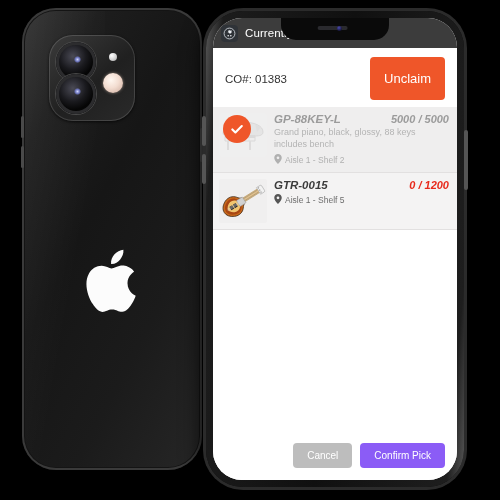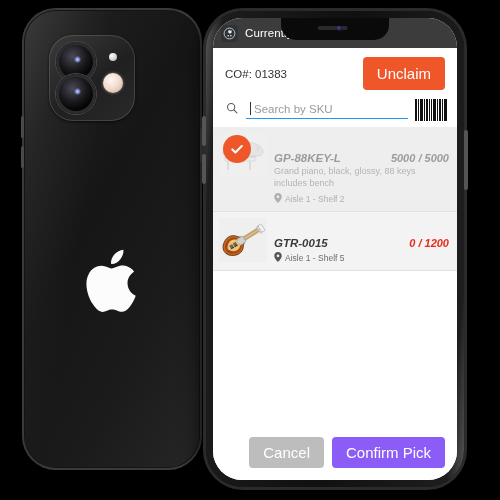--- a/index.html
+++ b/index.html
@@ -52,22 +52,22 @@
   
   .appbar{height:30px;background:#3c3c3c;display:flex;align-items:center;
     padding:0 8px;gap:7px;}
   .app-icon{width:17px;height:17px;border-radius:4px;background:#2f3338;
     display:flex;align-items:center;justify-content:center;flex:none;}
   .appbar-title{color:#fff;font-size:11.5px;letter-spacing:.1px;white-space:nowrap;}
 
   .co-row{display:flex;align-items:center;justify-content:space-between;
     padding:9px 12px 7px 12px;background:#fff;}
   .co-label{font-size:11.5px;color:#333;}
-  .unclaim-btn{background:#ef5629;color:#fff;font-size:15px;
-    padding:8px 14px;border:none;border-radius:4px;cursor:pointer;
+  .unclaim-btn{background:#ef5629;color:#fff;font-size:13px;
+    padding:14px 14px;border:none;border-radius:4px;cursor:pointer;
     font-family:"Liberation Sans",sans-serif;text-align:right;}
 
   .search-row{display:flex;align-items:center;gap:7px;padding:2px 10px 6px 12px;background:#fff;}
   .search-field{flex:1;display:flex;align-items:center;border-bottom:1.5px solid #2196f3;
     padding:1px 0 3px 4px;position:relative;}
   .caret{width:1px;height:13px;background:#333;margin-right:3px;}
   .search-placeholder{font-size:11.5px;color:#9a9a9a;}
   .barcode{display:flex;align-items:flex-end;gap:1px;height:22px;flex:none;}
   .barcode i{display:block;background:#111;height:100%;}
 
@@ -77,30 +77,30 @@
   .card.done{background:#efeeee;}
   .thumb{width:48px;height:44px;flex:none;position:relative;border-radius:2px;
     overflow:hidden;background:#f0efef;display:flex;align-items:center;justify-content:center;}
   .thumb.muted{filter:grayscale(1) opacity(.45);}
   .check-overlay{position:absolute;left:10px;top:8px;width:28px;height:28px;border-radius:50%;
     background:#ef5629;display:flex;align-items:center;justify-content:center;z-index:5;}
   .info{flex:1;min-width:0;padding-left:7px;}
   .info-top{display:flex;justify-content:space-between;align-items:baseline;gap:6px;font-style:italic;}
   .sku{font-size:11.5px;font-weight:bold;color:#3b3b3b;}
   .sku.dim{color:#9b9b9b;font-weight:bold;}
-  .qty{font-size:11px;font-weight:bold;color:#9b9b9b;white-space:nowrap;margin-top:19px;}
+  .qty{font-size:11px;font-weight:bold;color:#9b9b9b;white-space:nowrap;}
   .qty.warn{color:#e8291b;}
   .desc{font-size:9px;color:#8c8c8c;line-height:1.32;margin-top:2px;}
   .desc.dim{color:#b4b4b4;}
   .loc{display:flex;align-items:center;gap:3px;margin-top:3px;font-size:8.5px;color:#6d6d6d;}
   .loc.dim{color:#b0b0b0;}
 
   .spacer{flex:1;background:#fff;}
   .actions{display:flex;justify-content:flex-end;gap:8px;padding:10px 12px 12px 12px;background:#fff;}
-  .btn{border:none;border-radius:4px;font-size:15px;padding:7px 14px;cursor:pointer;
+  .btn{border:none;border-radius:4px;font-size:10px;padding:7px 14px;cursor:pointer;
     font-family:"Liberation Sans",sans-serif;color:#fff;}
   .btn.cancel{background:#bdbdbd;}
   .btn.confirm{background:#8b5cf6;}
   .screen-inner{display:flex;flex-direction:column;height:100%;background:#fff;}
 </style>
 </head>
 <body>
 
 <div id="stage">
 
@@ -151,46 +151,20 @@
             </svg>
           </div>
           <div class="appbar-title">Currently Picking...</div>
         </div>
 
         <div class="co-row">
           <div class="co-label">CO#: 01383</div>
           <button class="unclaim-btn">Unclaim</button>
         </div>
 
-        <div class="search-row">
-          <span>
-            <svg width="14" height="14" viewBox="0 0 24 24" aria-hidden="true">
-              <circle cx="10.5" cy="10.5" r="6.2" fill="none" stroke="#555" stroke-width="1.8"></circle>
-              <line x1="15.2" y1="15.2" x2="20.5" y2="20.5" stroke="#555" stroke-width="1.8" stroke-linecap="round"></line>
-            </svg>
-          </span>
-          <div class="search-field">
-            <div class="caret"></div>
-            <span class="search-placeholder">Search by SKU</span>
-          </div>
-          <div class="barcode">
-            <i style="width:2px"></i>
-              <i style="width:1px"></i>
-              <i style="width:3px"></i>
-            <i style="width:1px"></i>
-              <i style="width:2px"></i>
-              <i style="width:1px"></i>
-            <i style="width:1px"></i>
-              <i style="width:3px"></i>
-              <i style="width:1px"></i>
-            <i style="width:2px"></i>
-              <i style="width:1px"></i>
-              <i style="width:3px"></i>
-          </div>
-        </div>
 
         <div class="list">
 
           <div class="card done">
             <div class="thumb muted">
               <svg width="48" height="42" viewBox="0 0 48 42" aria-hidden="true">
                 <path fill="#ddd9d6" stroke="#b9b5b2" stroke-width=".8" d="M4 20c0-7 7-12 19-12 13 0 21 4 21 10 0 3-3 4-8 4H16c-7 0-12-1-12-2z"></path>
                 <path fill="#efecea" stroke="#b9b5b2" stroke-width=".8" d="M6 22h30v5H6z"></path>
                 <rect x="8" y="27" width="2" height="9" fill="#cac6c3"></rect>
                 <rect x="30" y="27" width="2" height="9" fill="#cac6c3"></rect>

